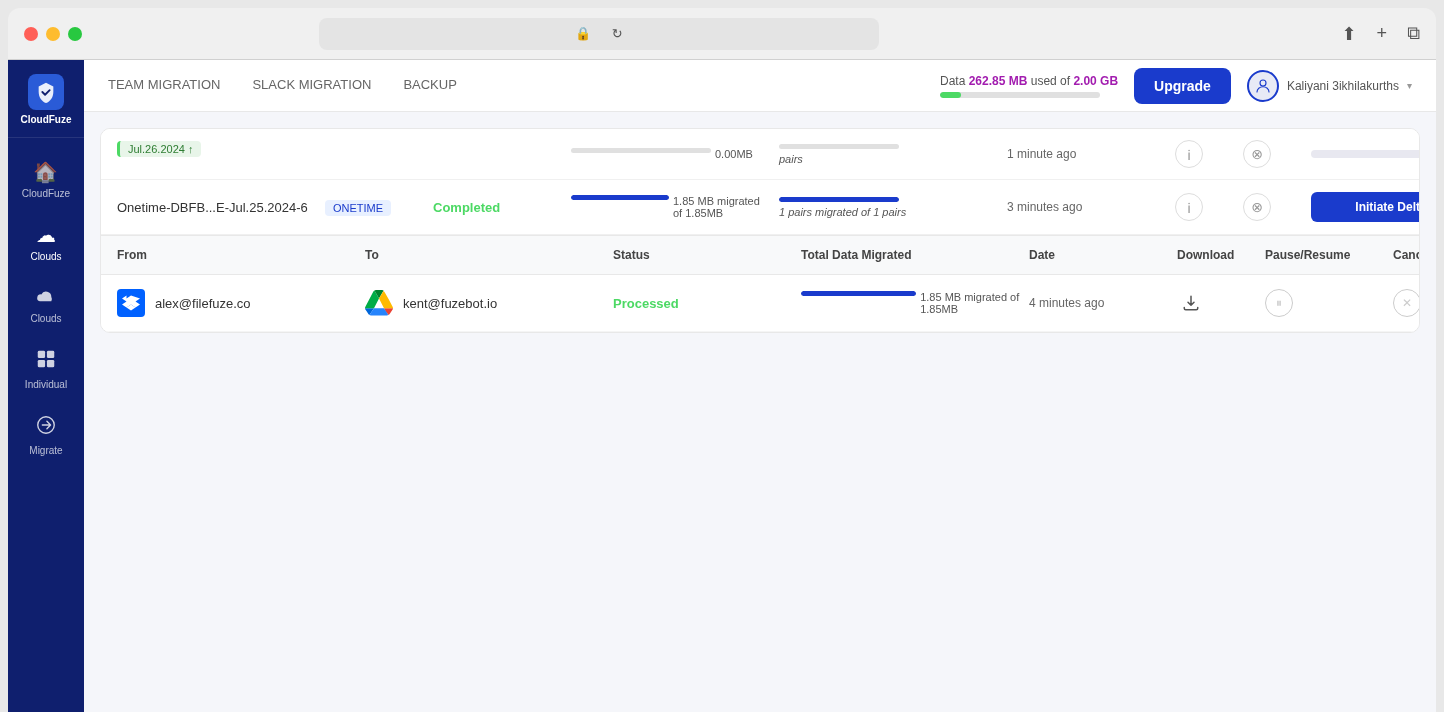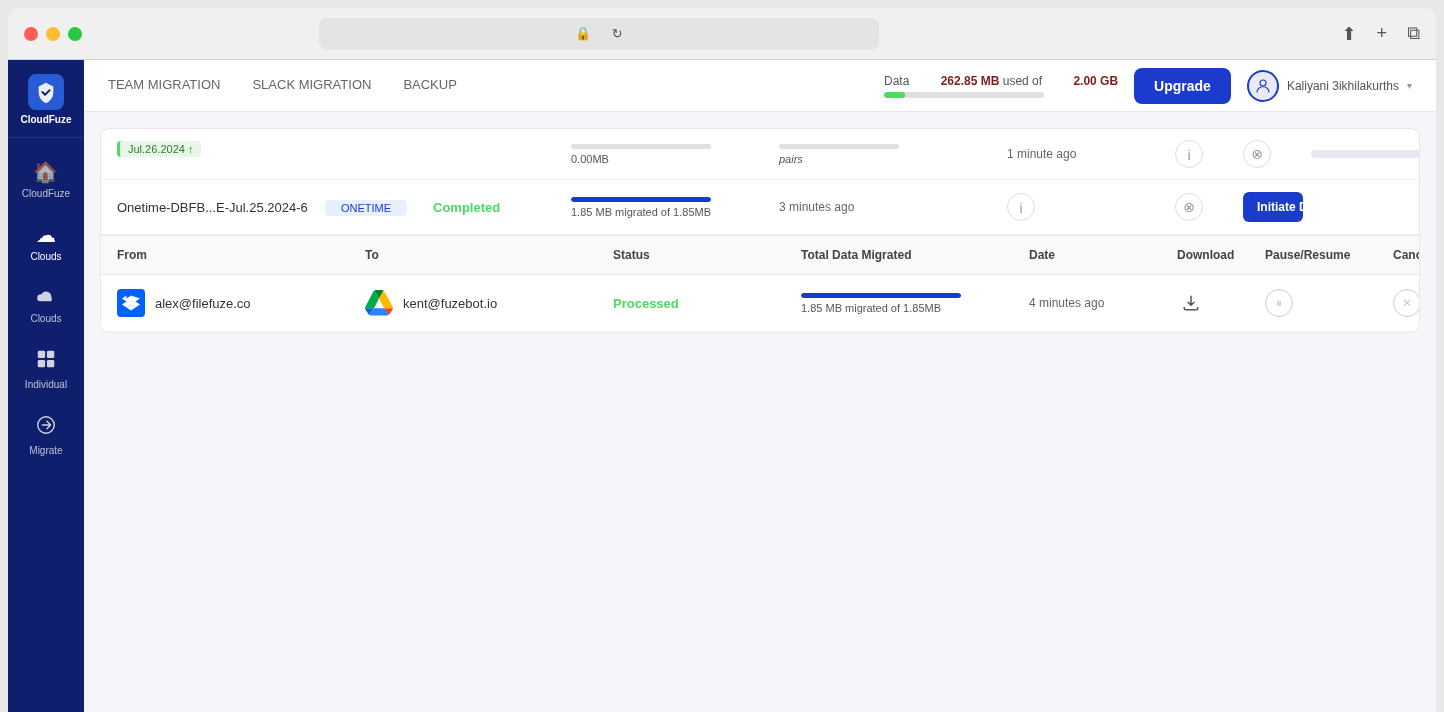--- a/index.html
+++ b/index.html
@@ -139,21 +139,21 @@
       align-items: center;
       gap: 16px;
     }
     .data-usage {
       display: flex;
       flex-direction: column;
       gap: 4px;
       font-size: 12px;
     }
     .data-usage-text { color: #555; }
-    .data-usage-text strong { color: #7f1d1d; margin-left: 28px; }
+    .data-usage-text strong { color: #a21caf; }
     .data-usage-bar {
       width: 160px;
       height: 6px;
       background: #e0e0e0;
       border-radius: 3px;
       overflow: hidden;
     }
     .data-usage-fill {
       height: 100%;
       background: #4cd964;
@@ -200,28 +200,28 @@
       border: 1px solid #e8e8e8;
       overflow: hidden;
     }
 
     .tag-pill {
       display: inline-block;
       background: #e8f0ff;
       color: #1a3bcc;
       border-radius: 4px;
       font-size: 11px;
-      padding: 2px 16px;
+      padding: 2px 8px;
     }
     .status-completed { color: #4cd964; font-weight: 600; font-size: 13px; }
     .status-processed { color: #4cd964; font-weight: 600; font-size: 13px; }
 
     .progress-bar-container {
       display: flex;
-      flex-direction: column;
+      flex-direction: row;
       gap: 4px;
     }
     .prog-bar {
       height: 5px;
       background: #e0e0e0;
       border-radius: 3px;
       overflow: hidden;
       width: 140px;
     }
     .prog-fill {
@@ -499,20 +499,26 @@
             </div>
             <div>
               <span class="status-completed">Completed</span>
             </div>
             <div class="progress-bar-container">
               <div class="prog-bar">
                 <div class="prog-fill blue" style="width:100%;"></div>
               </div>
               <span class="prog-text">1.85 MB migrated of 1.85MB</span>
             </div>
+            <div class="pairs-bar-container">
+              <div class="pairs-bar">
+                <div class="pairs-fill" style="width:100%;"></div>
+              </div>
+              <span class="pairs-text">1 pairs migrated of 1 pairs</span>
+            </div>
             <span class="time-text">3 minutes ago</span>
             <div class="action-icon">ℹ</div>
             <div class="action-icon">⊗</div>
             <button class="initiate-delta-btn">Initiate Delta</button>
 
           </div>
 
           <div class="detail-table-container" style="margin: 0; border-radius: 0; border-left: none; border-right: none; border-bottom: none;">
 
             <div class="detail-header">

